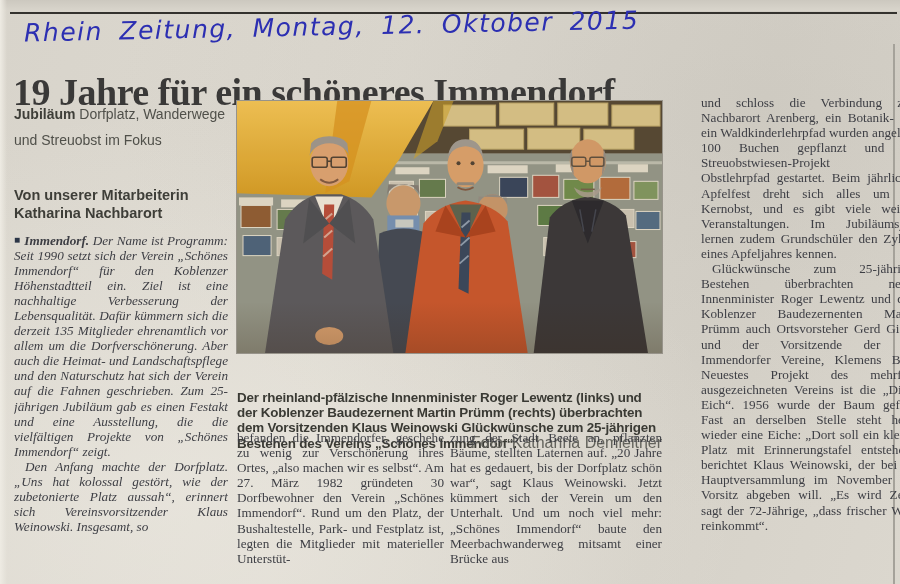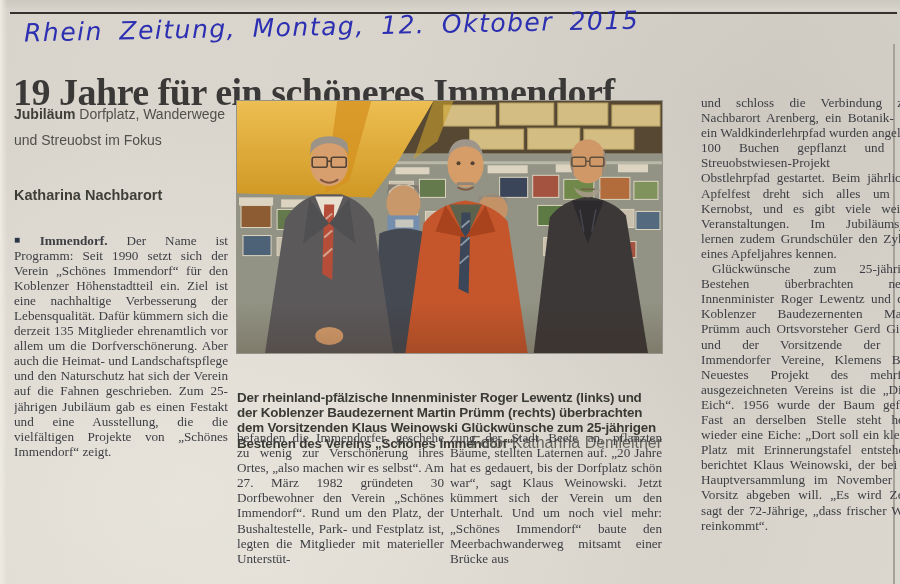--- a/index.html
+++ b/index.html
@@ -31,21 +31,21 @@
 
   .kicker{position:absolute;left:14px;top:101px;width:220px;
     font-size:14px;line-height:26px;color:#50504a;}
   .kicker .kicker-lead{font-weight:bold;color:#3e3e38;}
 
   .byline{position:absolute;left:14px;top:186px;width:220px;
     font-size:14.5px;font-weight:bold;line-height:18px;color:#3e3e38;}
 
   .bodycol{position:absolute;font-family:"Liberation Serif",serif;
     font-size:13.2px;line-height:15.1px;color:#3d3e44;text-align:justify;overflow:hidden;}
-  #col1{left:14px;top:232px;width:214px;height:352px;}
+  #col1{left:14px;top:232px;width:214px;height:352px;font-style:italic;}
   #col2{left:237px;top:430px;width:207px;height:154px;}
   #col3{left:450px;top:430px;width:212px;height:154px;}
   #col4{left:672px;top:95px;width:219px;height:470px;margin-left:29px;}
   .bodycol p{margin:0;}
   .bodycol p.indent{text-indent:11px;}
   .bullet{color:#2b3547;font-size:10px;vertical-align:1.5px;margin-right:4px;}
   .lead-word{font-weight:bold;}
 
   .photo{position:absolute;left:237px;top:101px;width:425px;height:252px;
     outline:1px solid #97938a;background:#7a7265;}
@@ -68,27 +68,29 @@
 
   <div class="handwriting">Rhein Zeitung, Montag, 12. Oktober 2015</div>
 
   <h1 class="headline">19 Jahre für ein schöneres Immendorf</h1>
 
   <div class="kicker">
     <span class="kicker-lead">Jubiläum</span><span> Dorfplatz, Wanderwege und Streuobst im Fokus</span>
   </div>
 
   <div class="byline">
+    <div>Von unserer Mitarbeiterin</div>
     <div>Katharina Nachbarort</div>
   </div>
 
   <div class="bodycol" id="col1">
     <p>
       <span class="bullet">■</span><span class="lead-word">Immendorf.</span><span> Der Name ist Programm: Seit 1990 setzt sich der Verein „Schönes Immendorf“ für den Koblenzer Höhenstadtteil ein. Ziel ist eine nachhaltige Verbesserung der Lebensqualität. Dafür kümmern sich die derzeit 135 Mitglieder ehrenamtlich vor allem um die Dorfverschönerung. Aber auch die Heimat- und Landschaftspflege und den Naturschutz hat sich der Verein auf die Fahnen geschrieben. Zum 25-jährigen Jubiläum gab es einen Festakt und eine Ausstellung, die die vielfältigen Projekte von „Schönes Immendorf“ zeigt.</span>
     </p>
+    <p class="indent">Den Anfang machte der Dorfplatz. „Uns hat kolossal gestört, wie der zubetonierte Platz aussah“, erinnert sich Vereinsvorsitzender Klaus Weinowski. Insgesamt, so</p>
   </div>
 
   <figure class="photo" style="margin:0">
     <svg viewBox="0 0 424 251" preserveAspectRatio="none">
       <defs>
         <linearGradient id="wallGrad" x1="0" y1="0" x2="0" y2="1">
           <stop offset="0" stop-color="#eec254"></stop>
             <stop offset="1" stop-color="#d09a24"></stop>
         </linearGradient>
         <linearGradient id="vign" x1="0" y1="0" x2="0" y2="1">

